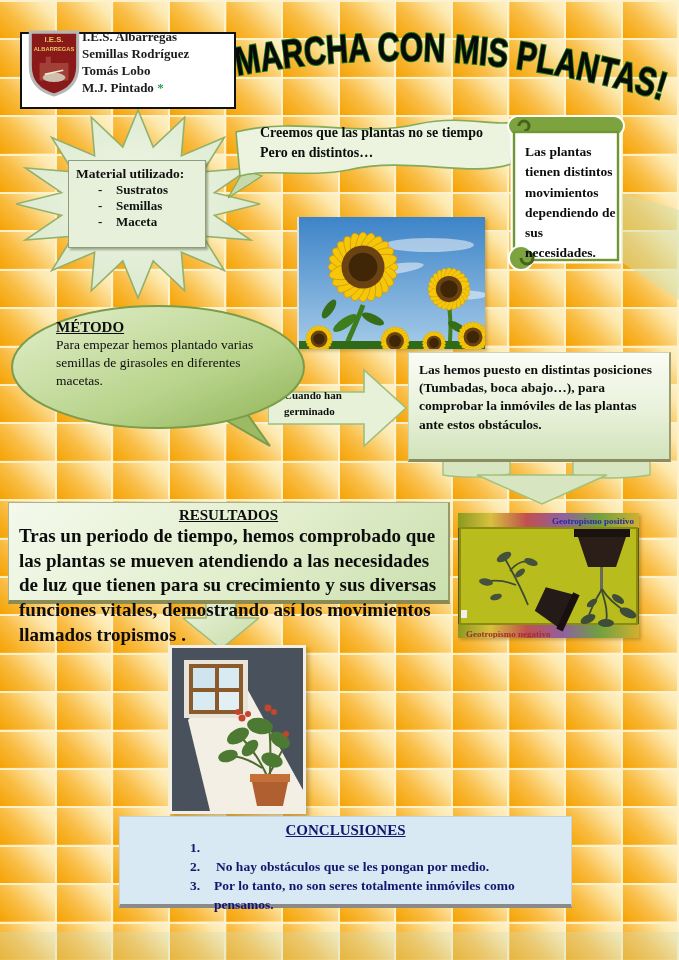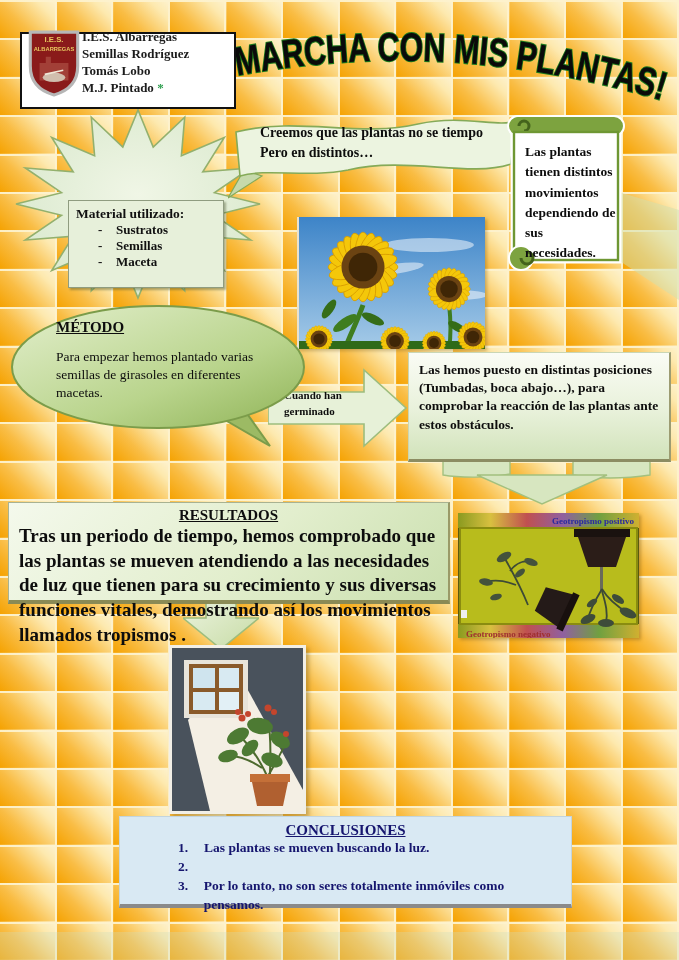--- a/index.html
+++ b/index.html
@@ -15,41 +15,41 @@
   
   .logo-box{left:20px;top:32px;width:216px;height:77px;background:#fff;border:2px solid #111;
     display:flex;align-items:center;box-sizing:border-box;padding:3px 6px 18px 4px;z-index:5;}
   .authors{flex:1;text-align:left;font-weight:bold;font-size:13px;line-height:1.3;color:#1c1c1c;}
   .star{color:#2e9e4f;font-weight:bold;}
   
   .title-svg{left:165px;top:16px;width:510px;height:100px;z-index:4;}
   .title-svg text{font-family:"Liberation Sans",sans-serif;font-weight:bold;paint-order:stroke fill;}
   
   .burst-wrap{left:12px;top:108px;width:252px;height:192px;z-index:3;}
-  .burst-inner{position:absolute;left:56px;top:52px;width:156px;height:88px;background:#e7f0da;
-    border:1px solid #8f9c80;box-shadow:2px 2px 2px rgba(80,90,50,.45);box-sizing:border-box;padding:5px 4px 0 7px;margin-top:40px;}
+  .burst-inner{position:absolute;left:56px;top:52px;width:138px;height:88px;background:#e7f0da;
+    border:1px solid #8f9c80;box-shadow:2px 2px 2px rgba(80,90,50,.45);box-sizing:border-box;padding:5px 4px 0 7px;}
   .burst-heading{font-weight:bold;font-size:13.5px;color:#111;}
   .burst-item{font-weight:bold;font-size:13px;color:#111;display:flex;}
   .burst-item .dash{width:18px;margin-left:22px;}
   
   .banner{left:228px;top:112px;width:292px;height:90px;z-index:4;}
   .banner svg{position:absolute;left:0;top:0;width:100%;height:100%;}
   .banner-text{position:absolute;left:32px;top:11px;font-weight:bold;font-size:14px;line-height:1.45;color:#0d0d0d;}
   
   .scroll{left:494px;top:110px;width:138px;height:165px;z-index:4;}
   .scroll svg{position:absolute;left:0;top:0;width:100%;height:100%;}
   .scroll-text{position:absolute;left:31px;top:32px;width:92px;font-weight:bold;font-size:13.5px;line-height:1.5;color:#0d0d0d;}
   .flow-arrow{left:612px;top:182px;width:67px;height:132px;z-index:1;}
   
   .sunflowers{left:297px;top:217px;width:186px;height:132px;z-index:2;border-left:2px solid #e8e2d0;box-shadow:2px 2px 3px rgba(120,90,20,.35);}
   
   .metodo{left:8px;top:303px;width:300px;height:148px;z-index:3;}
   .metodo svg{position:absolute;left:0;top:0;width:100%;height:100%;}
   .metodo-text{position:absolute;left:48px;top:16px;width:218px;color:#0d0d0d;}
-  .metodo-heading{font-weight:bold;font-size:15px;text-decoration:underline;margin-bottom:12px;}
+  .metodo-heading{font-weight:bold;font-size:15px;text-decoration:underline;}
   .metodo-body{font-weight:normal;font-size:13.5px;line-height:1.35;}
   
   .cuando{left:268px;top:368px;width:140px;height:80px;z-index:2;}
   .cuando svg{position:absolute;left:0;top:0;width:100%;height:100%;}
   .cuando-text{position:absolute;left:16px;top:20px;font-weight:bold;font-size:11px;line-height:1.45;color:#0d0d0d;}
   
   .positions-box{left:408px;top:352px;width:263px;height:110px;z-index:3;box-sizing:border-box;
     background:linear-gradient(180deg,#fafcf5 0%,#e8f1da 55%,#d2e3bb 100%);
     border:1px solid #c9d6b5;border-bottom:3px solid #8c8c62;border-right:2px solid #9c9c72;
     padding:8px 10px;font-weight:bold;font-size:13.5px;line-height:1.35;color:#0d0d0d;}
@@ -62,21 +62,21 @@
   .resultados-heading{text-align:center;font-weight:bold;font-size:15px;text-decoration:underline;}
   .resultados-body{font-weight:bold;font-size:19px;line-height:1.3;}
   .small-down-arrow{left:183px;top:597px;width:76px;height:53px;z-index:2;}
   
   .geo-photo{left:458px;top:513px;width:181px;height:125px;z-index:3;box-shadow:2px 2px 3px rgba(120,90,20,.4);}
   
   .window-illu{left:169px;top:645px;width:131px;height:163px;z-index:3;border:3px solid #f2efe6;box-shadow:3px 3px 4px rgba(120,90,20,.4);}
   
   .conclusiones-box{left:119px;top:816px;width:453px;height:92px;z-index:3;box-sizing:border-box;
     background:#d9e9f3;border:1px solid #c2d4de;border-bottom:4px solid #8a8a8a;
-    padding:5px 8px;color:#15156e;}
+    padding:5px 20px;color:#15156e;}
   .conclusiones-heading{text-align:center;font-weight:bold;font-size:15px;text-decoration:underline;}
   .conclusion-item{display:flex;font-weight:bold;font-size:13.5px;line-height:1.4;margin-left:50px;}
   .conclusion-item .num{width:26px;}
   .bottom-fade{left:0;top:932px;width:679px;height:28px;background:rgba(205,220,190,.32);z-index:6;}
 </style>
 </head>
 <body>
 
 <div class="poster">
 
@@ -231,21 +231,21 @@
   <div class="abs cuando">
     <svg viewBox="0 0 140 80">
       <polygon points="0,24 96,24 96,2 138,40 96,78 96,56 0,56" fill="#e7f1d8" stroke="#9dbd7d" stroke-width="1.6"></polygon>
     </svg>
     <div class="cuando-text">
       <div>Cuando han</div>
       <div>germinado</div>
     </div>
   </div>
 
-  <div class="abs positions-box">Las hemos puesto en distintas posiciones (Tumbadas, boca abajo…), para comprobar la reacción de las plantas ante estos obstáculos.</div>
+  <div class="abs positions-box">Las hemos puesto en distintas posiciones (Tumbadas, boca abajo…), para comprobar la inmóviles de las plantas ante estos obstáculos.</div>
 
   <svg class="abs curved-arrow" viewBox="0 0 245 72">
     <g fill="#d7e6c0" stroke="#a3c07e" stroke-width="1.4">
       <path d="M8,0 L75,0 L75,36 C55,40 25,40 8,37 Z"></path>
       <path d="M138,0 L215,0 L215,37 C190,41 160,41 138,37 Z"></path>
       <polygon points="42,37 172,37 107,66"></polygon>
     </g>
   </svg>
 
   <div class="abs resultados-box">
@@ -354,24 +354,24 @@
       </g>
       <rect x="78" y="126" width="40" height="8" fill="#c47038"></rect>
       <path d="M80,134 L116,134 L111,158 L85,158 Z" fill="#b06030"></path>
     </g>
   </svg>
 
   <div class="abs conclusiones-box">
     <div class="conclusiones-heading">CONCLUSIONES</div>
     <div class="conclusion-item">
       <span class="num">1.</span>
-      <span>Las plantas se mueven buscando la luz.</span>
     </div>
     <div class="conclusion-item">
       <span class="num">2.</span>
+      <span>No hay obstáculos que se les pongan por medio.</span>
     </div>
     <div class="conclusion-item">
       <span class="num">3.</span>
       <span>Por lo tanto, no son seres totalmente inmóviles como pensamos.</span>
     </div>
   </div>
 
   <div class="abs bottom-fade"></div>
 </div>
 

